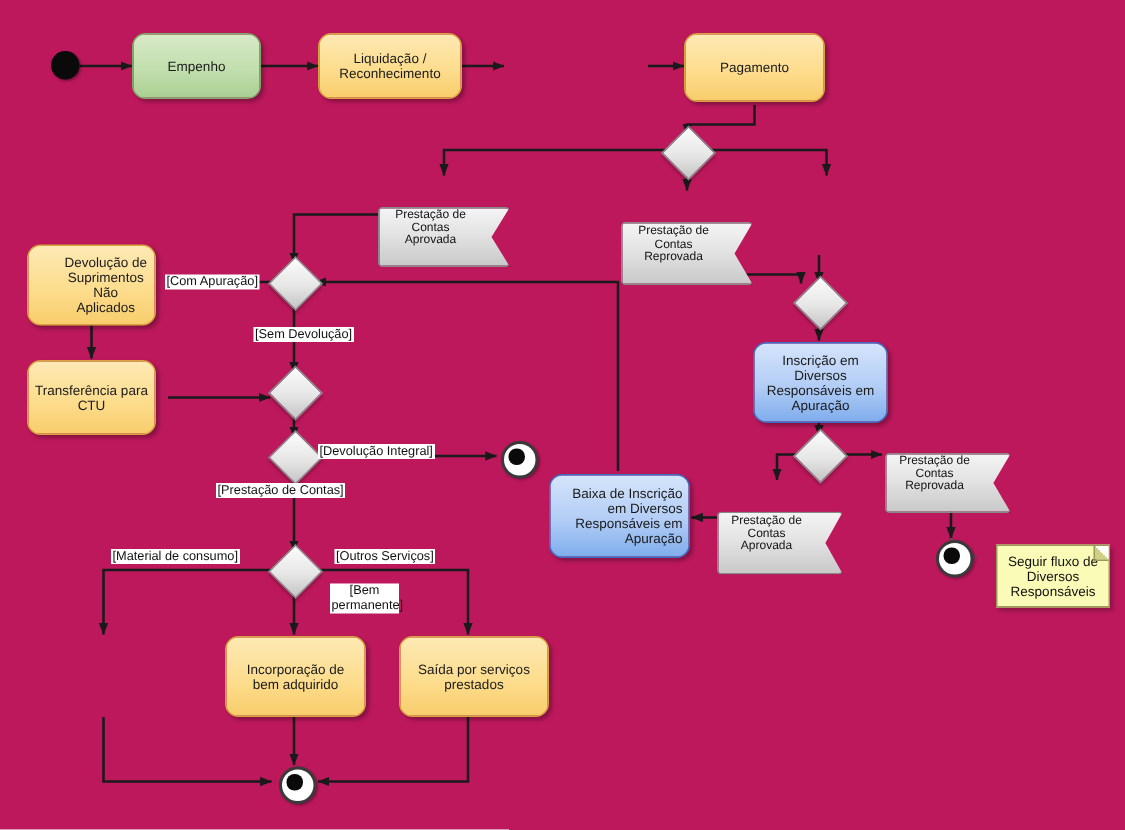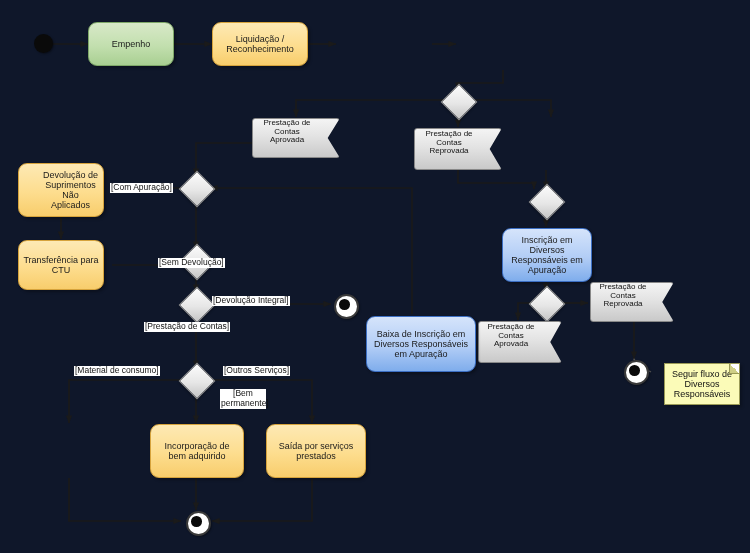--- a/index.html
+++ b/index.html
@@ -1,17 +1,17 @@
 <!DOCTYPE html>
 <html><head>
 <meta charset="utf-8">
 <style>
   html,body{margin:0;padding:0;background:#ffffff;}
   body{font-family:"Liberation Sans", sans-serif;}
-  #canvas{position:relative;width:750px;height:553px;background:#0f172a;overflow:hidden;}
+  #canvas{position:relative;width:750px;height:553px;background:#be185d;overflow:hidden;}
   svg#edges{position:absolute;left:0;top:0;width:750px;height:553px;}
 
   .node{position:absolute;box-sizing:border-box;display:flex;align-items:center;
         justify-content:center;text-align:center;line-height:1.12;color:#1a1a1a;}
 
   
   .action{border-radius:9px;border:1.2px solid #9a9a9a;
           box-shadow:2px 2px 3px rgba(0,0,0,.30);font-size:9px;padding:2px 4px;}
   .act-green{background:linear-gradient(180deg,#d8e9c8 0%,#c2dfae 55%,#a9cf92 100%);
              border-color:#7fa868;}
@@ -19,21 +19,21 @@
               border-color:#d6a33c;}
   .act-blue{background:linear-gradient(180deg,#d5e4fb 0%,#b2cdf6 55%,#7fadec 100%);
             border-color:#3c6fc4;}
 
   
   .signal{font-size:8px;color:#111;
           background:linear-gradient(180deg,#f4f4f4 0%,#e3e3e3 45%,#c9c9c9 100%);
           border:1.2px solid #888;border-radius:3px;
           box-shadow:2px 2px 3px rgba(0,0,0,.28);
           clip-path:polygon(0 0, 100% 0, 86% 50%, 100% 100%, 0 100%);
-          padding:2px 22px 14px 4px;}
+          padding:2px 22px 14px 4px;margin-top:20px;}
 
   
   .note{font-size:9px;background:#fbfbb8;border:1px solid #9a9a56;
         box-shadow:2px 2px 3px rgba(0,0,0,.25);padding:3px 5px;color:#111;}
   .note .fold{position:absolute;right:0;top:0;width:9px;height:9px;
               background:linear-gradient(225deg,#fff 0 50%,#cfcf86 50% 100%);
               border-left:1px solid #9a9a56;border-bottom:1px solid #9a9a56;}
 
   
   .diamond{position:absolute;width:24px;height:24px;transform:rotate(45deg);
@@ -130,20 +130,23 @@
 
   <div class="node action act-green" style="left:88px;top:22px;width:86px;height:44px;">
     <span>Empenho</span>
   </div>
 
   <div class="node action act-yellow" style="left:212px;top:22px;width:96px;height:44px;">
     <span>Liquidação / Reconhecimento</span>
   </div>
 
 
+  <div class="node action act-yellow" style="left:456px;top:22px;width:94px;height:46px;">
+    <span>Pagamento</span>
+  </div>
 
   <div class="diamond" style="left:446px;top:89px;"></div>
 
   <div class="node signal" style="left:252px;top:118px;width:88px;height:40px;">
     <span>Prestação de Contas Aprovada</span>
   </div>
 
   <div class="node signal" style="left:414px;top:128px;width:88px;height:42px;">
     <span>Prestação de Contas Reprovada</span>
   </div>
@@ -185,32 +188,32 @@
   <div class="diamond" style="left:534px;top:291px;"></div>
 
   <div class="node signal" style="left:478px;top:321px;width:84px;height:42px;">
     <span>Prestação de Contas Aprovada</span>
   </div>
 
   <div class="node signal" style="left:590px;top:282px;width:84px;height:40px;">
     <span>Prestação de Contas Reprovada</span>
   </div>
 
-  <div class="node action act-blue" style="left:366px;top:316px;width:110px;height:56px;">
+  <div class="node action act-blue" style="left:366px;top:316px;width:94px;height:56px;text-align:right;">
     <span>Baixa de Inscrição em Diversos Responsáveis em Apuração</span>
   </div>
 
   <div class="final" style="left:624px;top:360px;"></div>
 
   <div class="node note" style="left:664px;top:363px;width:76px;height:42px;position:absolute;">
     <span class="fold"></span>
     <span>Seguir fluxo de Diversos Responsáveis</span>
   </div>
 
   <div class="guard" style="left:110px;top:183px;">[Com Apuração]</div>
-  <div class="guard" style="left:158px;top:218px;margin-top:40px;">[Sem Devolução]</div>
+  <div class="guard" style="left:169px;top:218px;">[Sem Devolução]</div>
   <div class="guard" style="left:212px;top:296px;">[Devolução Integral]</div>
   <div class="guard" style="left:144px;top:322px;">[Prestação de Contas]</div>
   <div class="guard" style="left:74px;top:366px;">[Material de consumo]</div>
   <div class="guard" style="left:176px;top:389px;width:44px;white-space:normal;margin-left:44px;">[Bem permanente]</div>
   <div class="guard" style="left:223px;top:366px;">[Outros Serviços]</div>
 
 </div>
 
 </body></html>

